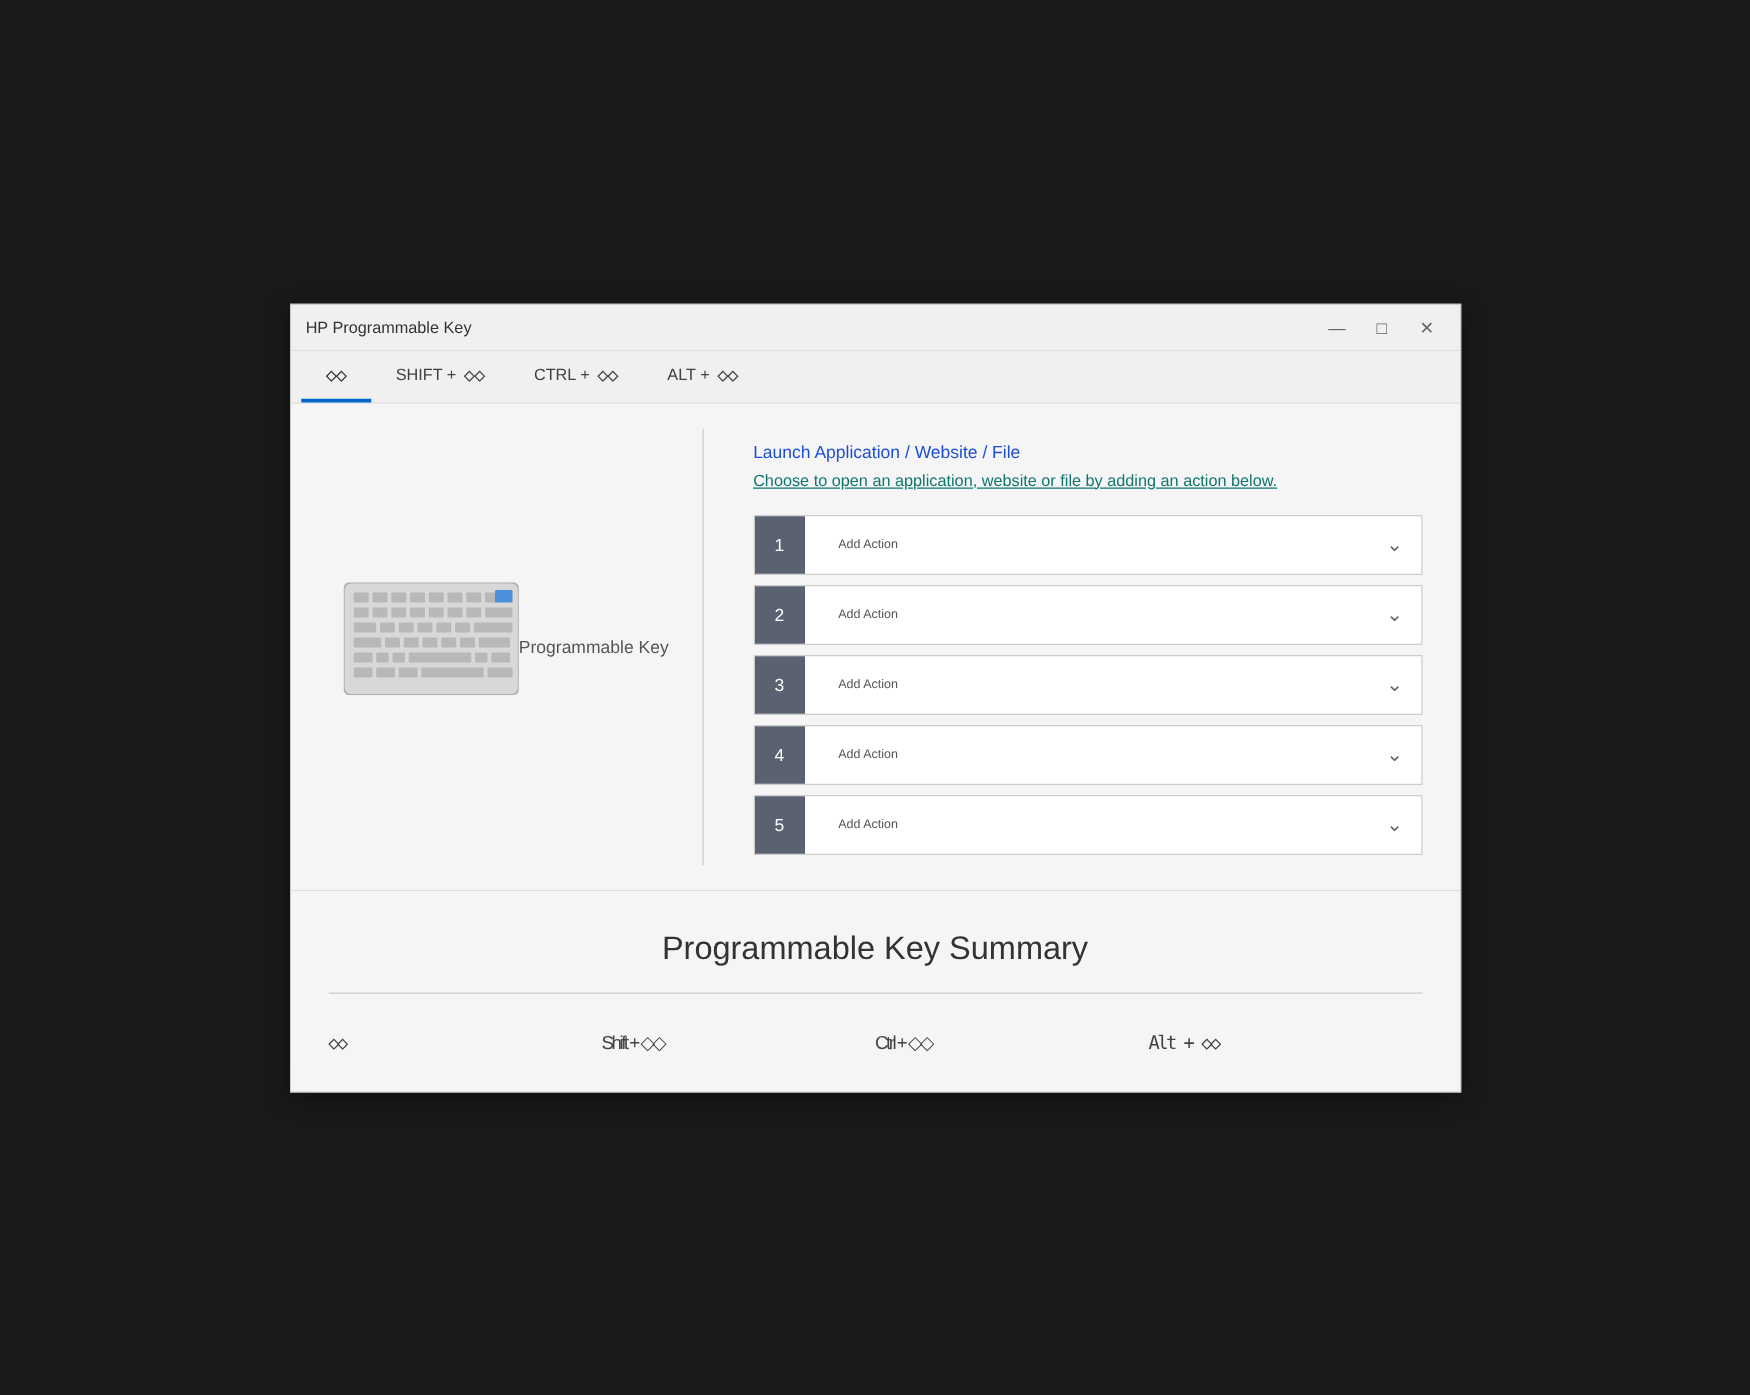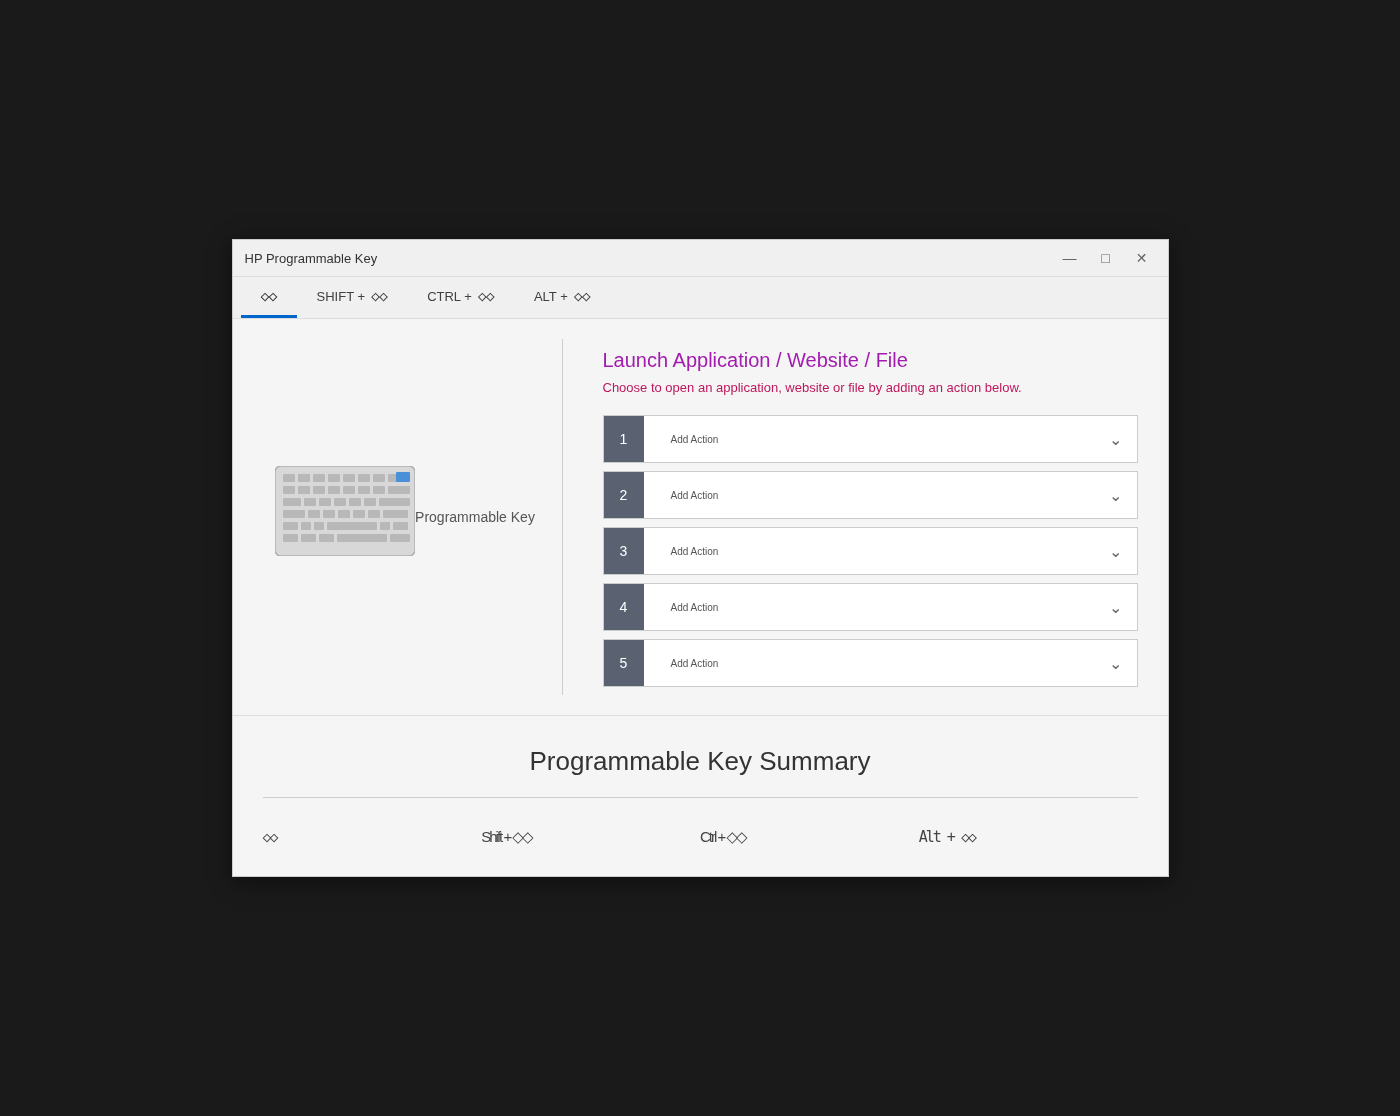--- a/index.html
+++ b/index.html
@@ -98,29 +98,30 @@
       font-size: 14px;
       color: #555;
     }
 
     .right-panel {
       flex: 1;
       padding-left: 40px;
       padding-top: 10px;
     }
     .section-title {
-      font-size: 20px;
+      font-size: 14px;
       font-weight: 400;
-      color: #a21caf;
+      color: #1d4ed8;
       margin-bottom: 8px;
     }
     .section-desc {
       font-size: 13px;
-      color: #be185d;
+      color: #0f766e;
       margin-bottom: 20px;
+      text-decoration: underline;
     }
 
     .action-row {
       display: flex;
       align-items: center;
       background: #fff;
       border: 1px solid #ccc;
       margin-bottom: 8px;
       cursor: pointer;
     }

